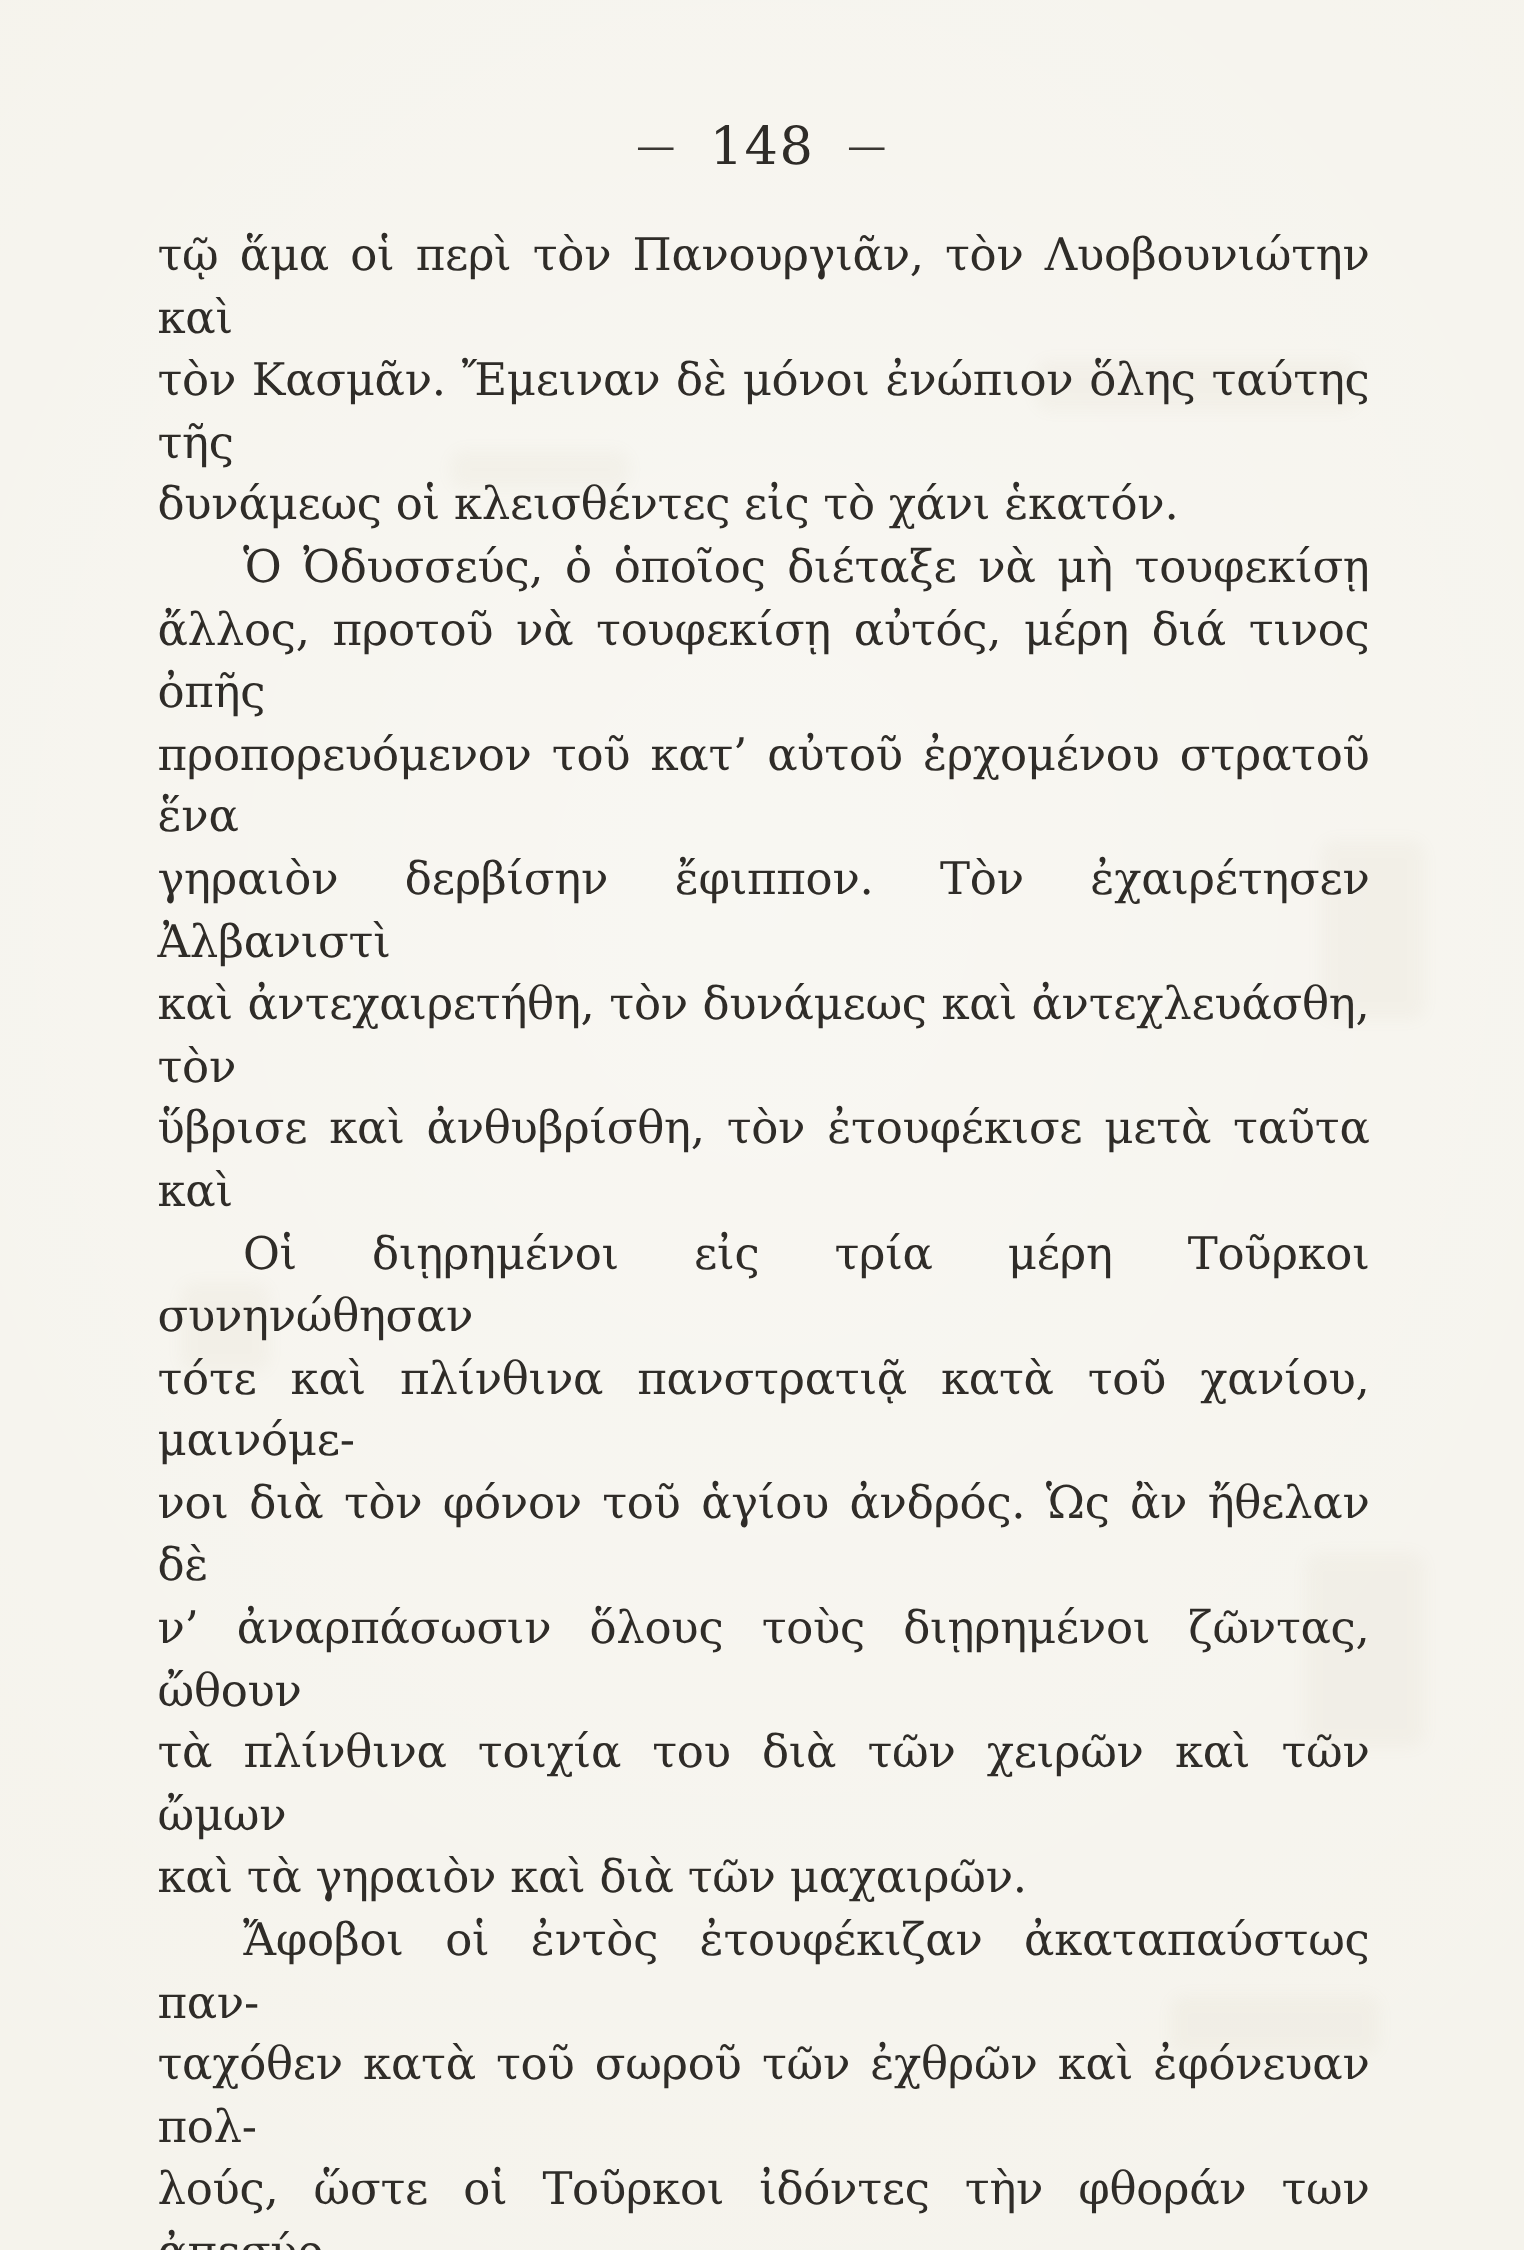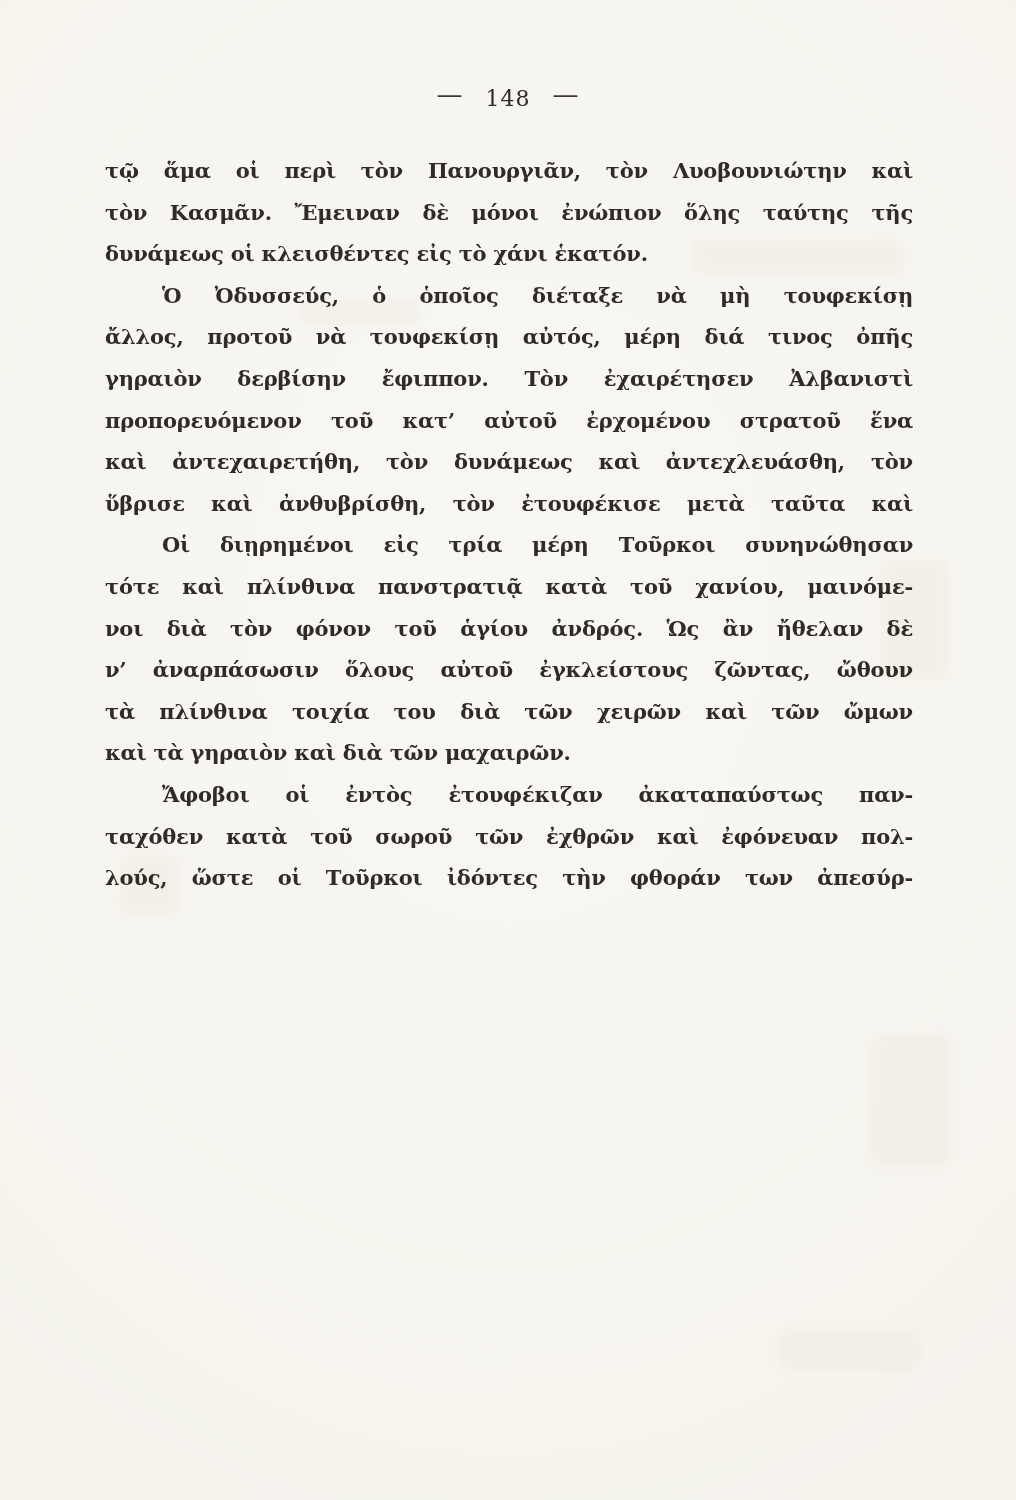--- a/index.html
+++ b/index.html
@@ -42,38 +42,37 @@
     letter-spacing: 1px;
   }
   .page-header .dash {
     font-size: 26px;
     position: relative;
     top: -3px;
     color: #3a3733;
   }
   .page-header .dash.left { margin-right: 22px; }
   .page-header .dash.right { margin-left: 22px; }
-  .pagenum { font-size: 22px; margin-top: 29px; }
+  .pagenum { font-size: 35px; margin-top: 29px; }
   .text-block {
     position: absolute;
     left: 105px;
     top: 150px;
     width: 808px;
   }
   .paragraph { margin: 0; }
   .line {
-    font-size: 21px;
+    font-size: 30px;
     line-height: 41.6px;
     letter-spacing: -0.2px;
     color: var(--ink);
     text-align: justify;
     text-align-last: justify;
     white-space: normal;
     text-rendering: optimizeLegibility;
-    font-weight: bold;
   }
   .line.para-first { text-indent: 57px; }
   .line.para-last {
     text-align: center;
     text-align-last: left;
   }
 </style>
 </head>
 <body>
 
@@ -92,30 +91,30 @@
 
   <div class="text-block" id="text-block">
       <div class="paragraph">
         <div class="line">τῷ ἅμα οἱ περὶ τὸν Πανουργιᾶν, τὸν Λυοβουνιώτην καὶ</div>
         <div class="line">τὸν Κασμᾶν. Ἔμειναν δὲ μόνοι ἐνώπιον ὅλης ταύτης τῆς</div>
         <div class="line para-last">δυνάμεως οἱ κλεισθέντες εἰς τὸ χάνι ἑκατόν.</div>
       </div>
       <div class="paragraph">
         <div class="line para-first">Ὁ Ὀδυσσεύς, ὁ ὁποῖος διέταξε νὰ μὴ τουφεκίσῃ</div>
         <div class="line">ἄλλος, προτοῦ νὰ τουφεκίσῃ αὐτός, μέρη διά τινος ὀπῆς</div>
+        <div class="line">προπορευόμενον τοῦ κατ’ αὐτοῦ ἐρχομένου στρατοῦ ἕνα</div>
         <div class="line">γηραιὸν δερβίσην ἔφιππον. Τὸν ἐχαιρέτησεν Ἀλβανιστὶ</div>
-        <div class="line">προπορευόμενον τοῦ κατ’ αὐτοῦ ἐρχομένου στρατοῦ ἕνα</div>
         <div class="line">καὶ ἀντεχαιρετήθη, τὸν δυνάμεως καὶ ἀντεχλευάσθη, τὸν</div>
         <div class="line">ὕβρισε καὶ ἀνθυβρίσθη, τὸν ἐτουφέκισε μετὰ ταῦτα καὶ</div>
       </div>
       <div class="paragraph">
         <div class="line para-first">Οἱ διῃρημένοι εἰς τρία μέρη Τοῦρκοι συνηνώθησαν</div>
         <div class="line">τότε καὶ πλίνθινα πανστρατιᾷ κατὰ τοῦ χανίου, μαινόμε-</div>
         <div class="line">νοι διὰ τὸν φόνον τοῦ ἁγίου ἀνδρός. Ὡς ἂν ἤθελαν δὲ</div>
-        <div class="line">ν’ ἀναρπάσωσιν ὅλους αὐτοῦ ἐγκλείστους ζῶντας, ὤθουν</div>
+        <div class="line">ν’ ἀναρπάσωσιν ὅλους τοὺς διῃρημένοι ζῶντας, ὤθουν</div>
         <div class="line">τὰ πλίνθινα τοιχία του διὰ τῶν χειρῶν καὶ τῶν ὤμων</div>
         <div class="line para-last">καὶ τὰ γηραιὸν καὶ διὰ τῶν μαχαιρῶν.</div>
       </div>
       <div class="paragraph">
         <div class="line para-first">Ἄφοβοι οἱ ἐντὸς ἐτουφέκιζαν ἀκαταπαύστως παν-</div>
         <div class="line">ταχόθεν κατὰ τοῦ σωροῦ τῶν ἐχθρῶν καὶ ἐφόνευαν πολ-</div>
         <div class="line">λούς, ὥστε οἱ Τοῦρκοι ἰδόντες τὴν φθοράν των ἀπεσύρ-</div>
       </div>
     </div>
 

